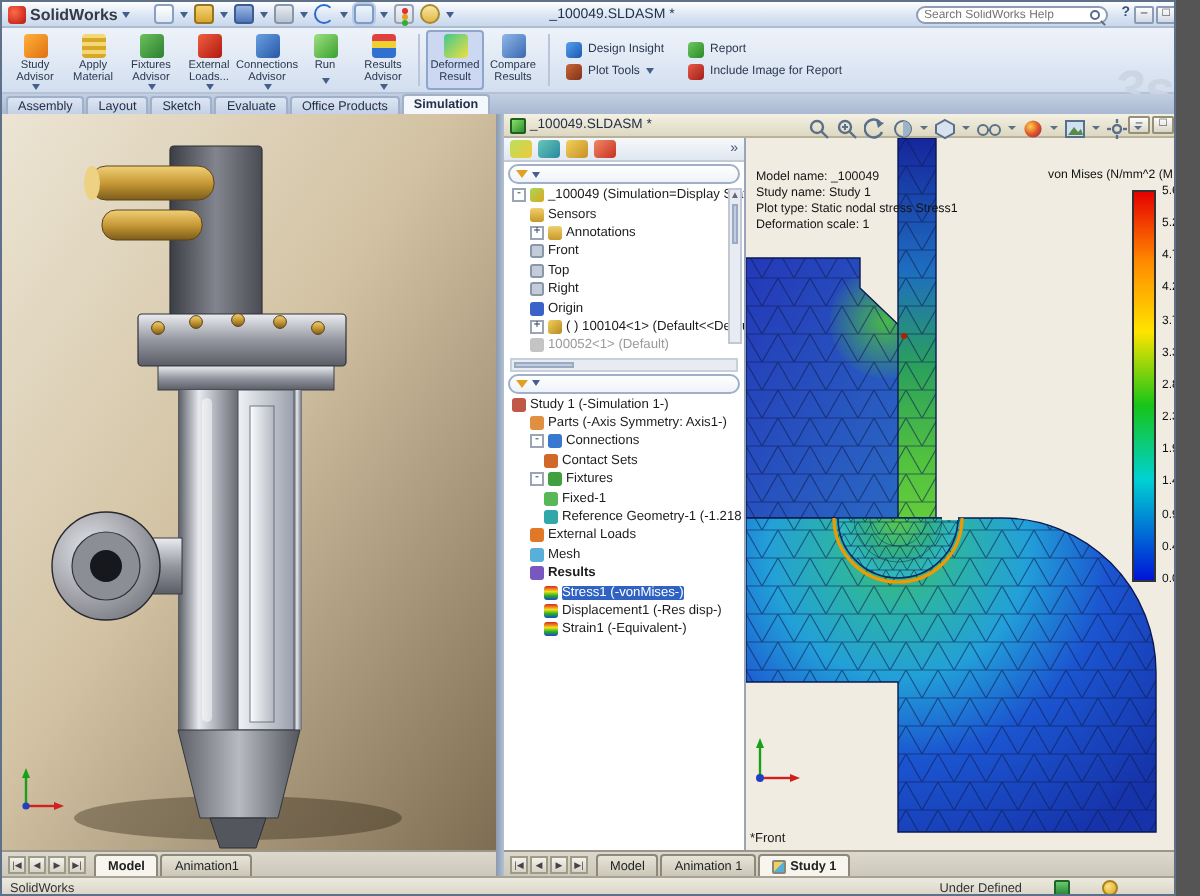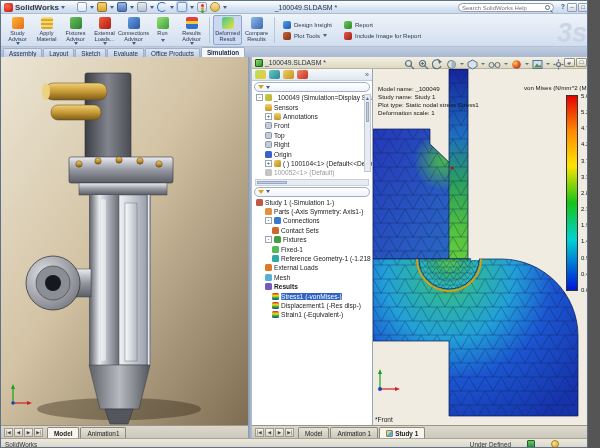--- a/index.html
+++ b/index.html
@@ -45,21 +45,21 @@
 .i-deform{background:linear-gradient(135deg,#40c890,#f0e040)}
 .i-compare{background:linear-gradient(135deg,#90b8e8,#3868b0)}
 .vsep{width:1px;background:#b9c6da;margin:2px 3px;flex:0 0 auto}
 .rside{display:grid;grid-template-columns:auto auto;column-gap:12px;row-gap:3px;align-content:center;margin-left:5px}
 .srow{display:flex;align-items:center;gap:3px;font-size:6px;color:#2a3850;white-space:nowrap}
 .sic{width:8px;height:8px;border-radius:2px;flex:0 0 auto}
 .i-insight{background:linear-gradient(135deg,#58a0f0,#1858b0)}
 .i-plott{background:linear-gradient(135deg,#c86838,#803018)}
 .i-report{background:linear-gradient(135deg,#70c860,#288828)}
 .i-include{background:linear-gradient(135deg,#e85848,#a02018)}
-.watermark{position:absolute;right:14px;top:4px;font-size:27px;font-style:italic;font-weight:bold;color:#ccd5e3}
+.watermark{position:absolute;right:14px;top:16px;font-size:27px;font-style:italic;font-weight:bold;color:#ccd5e3}
 
 .rtabs{position:absolute;left:0;top:46px;width:600px;height:10px;background:linear-gradient(#c2cfe2,#a9b9d2);display:flex;align-items:flex-end;padding-left:2px;gap:1px}
 .rtab{font-size:6.3px;color:#243048;background:linear-gradient(#dde6f2,#c3d1e6);border:1px solid #9fb0c8;border-bottom:none;border-radius:2px 2px 0 0;padding:0 5px;height:9px;display:flex;align-items:center;white-space:nowrap}
 .rtab.active{background:#f4f8fd;font-weight:bold;height:10px}
 
 .lview{position:absolute;left:0;top:56px;width:247px;height:368px;overflow:hidden}
 .splitter{position:absolute;left:247px;top:56px;width:4px;height:381px;background:linear-gradient(90deg,#8b99af,#b2c0d4)}
 
 .cwin{position:absolute;left:251px;top:56px;width:349px;height:368px;background:#fff}
 .ctitle{height:12px;background:linear-gradient(#f4f1e4,#ddd8c2);display:flex;align-items:center;gap:2px;font-size:6.8px;color:#243048;border-bottom:1px solid #b8b29a;padding-left:3px;position:relative}

